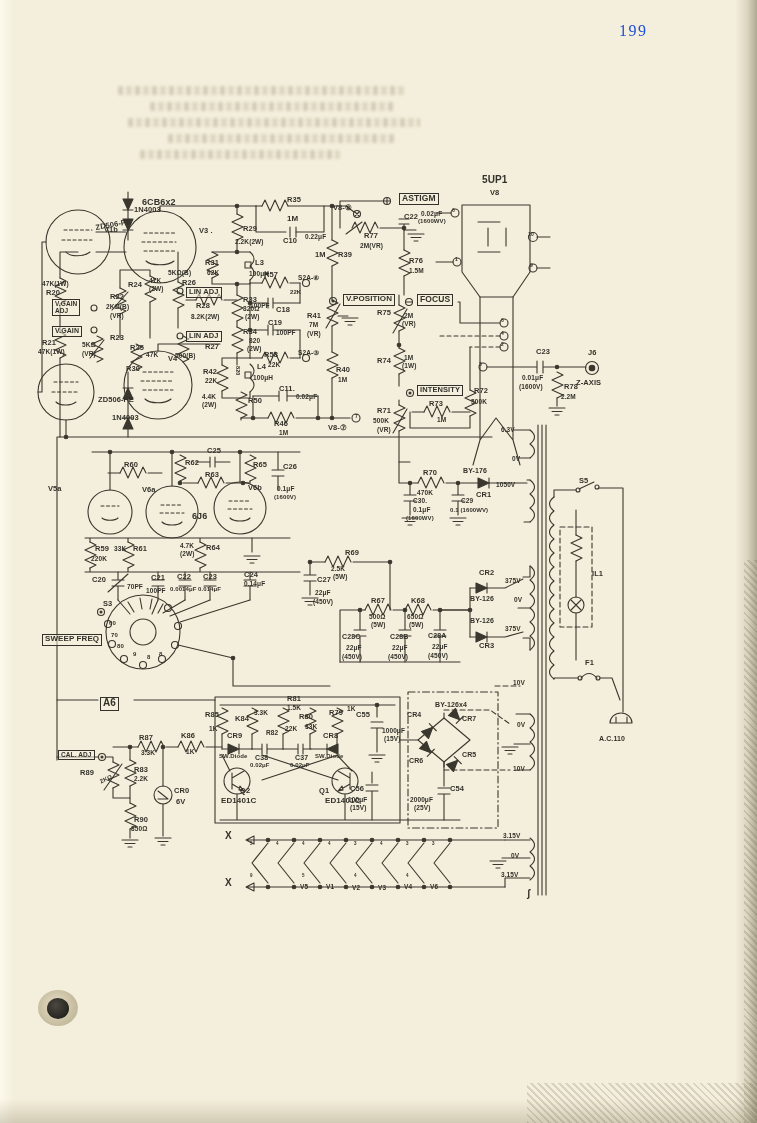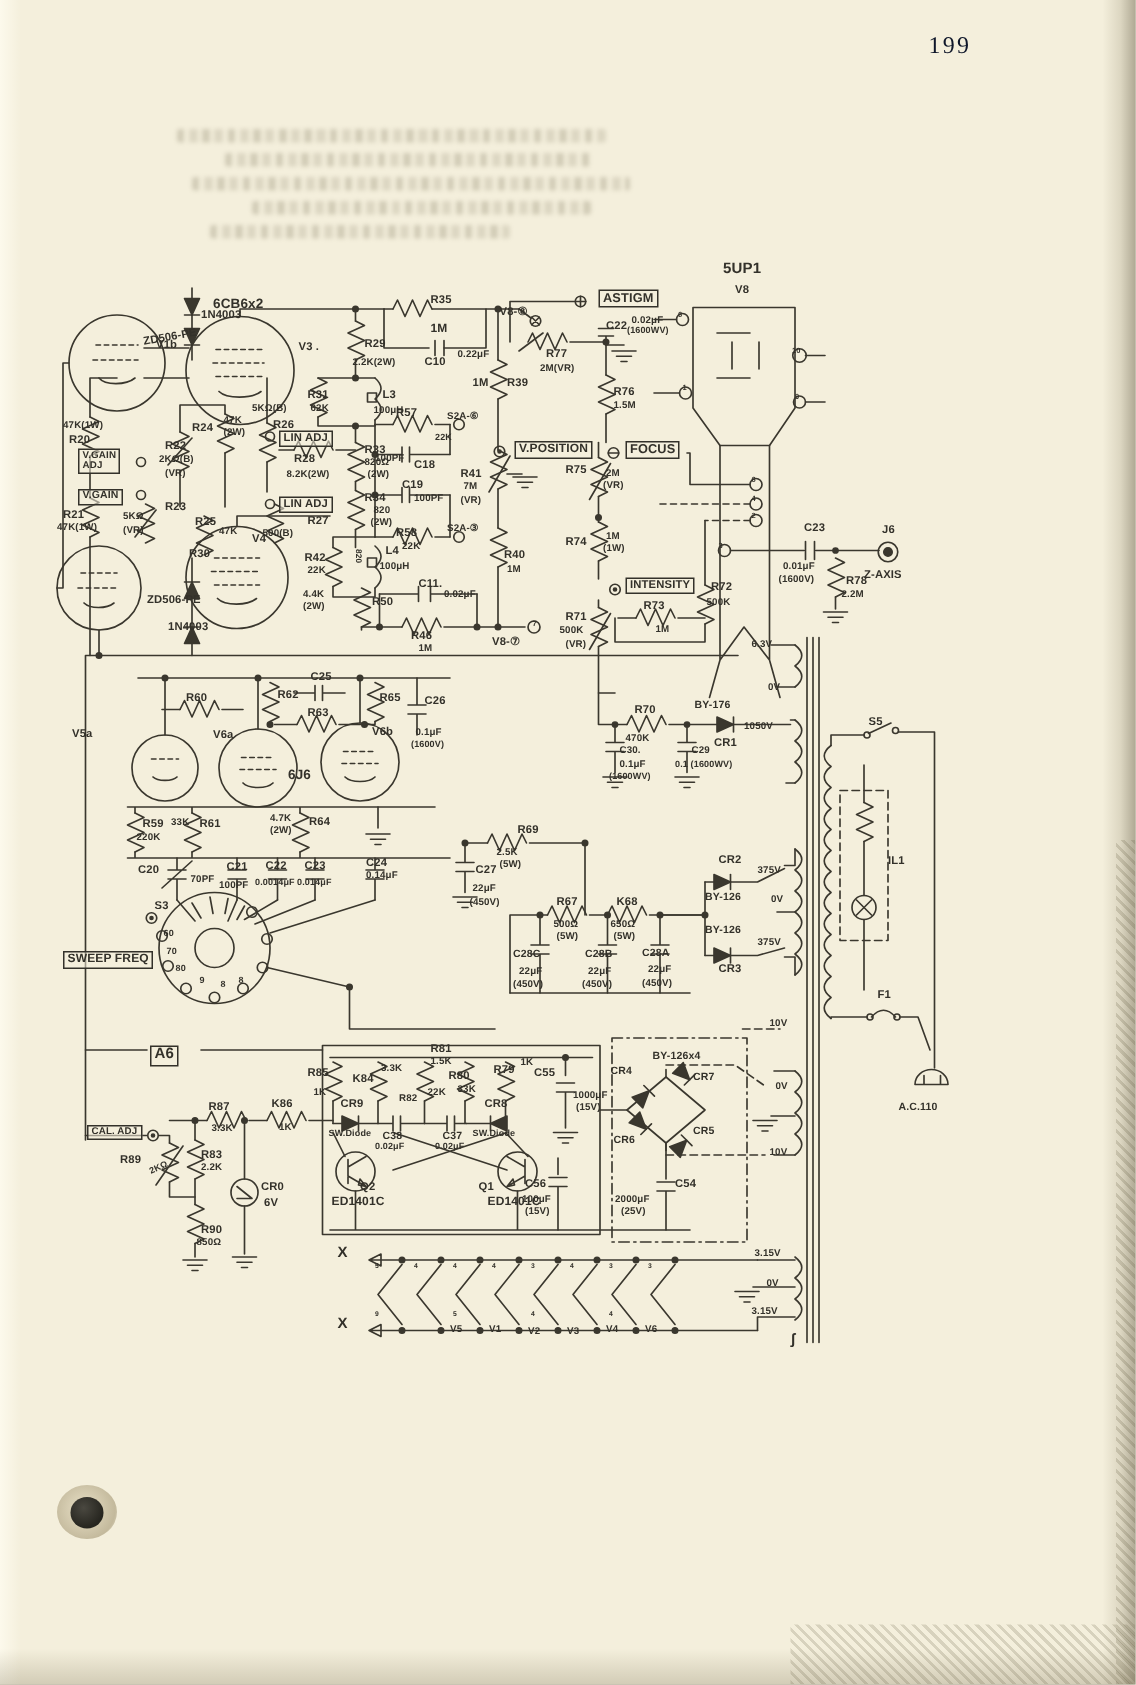--- a/index.html
+++ b/index.html
@@ -1,17 +1,17 @@
 <!DOCTYPE html>
 <html><head>
 <meta charset="utf-8">
 <style>
   body{margin:0;background:#8a857a;font-family:"Liberation Sans",sans-serif;}
   .page{position:relative;width:757px;height:1123px;background:#f4efdc;overflow:hidden;}
-  .pg{position:absolute;left:619px;top:22px;font:16px "Liberation Serif",serif;color:#0f172a;letter-spacing:1.5px;}
+  .pg{position:absolute;left:619px;top:22px;font:16px "Liberation Serif",serif;color:#1d4ed8;letter-spacing:1.5px;}
   .lbl{position:absolute;font-size:7.5px;line-height:1.08;color:#33312a;white-space:pre-line;
        letter-spacing:.1px;font-weight:bold;transform-origin:left top;}
   .lbl.box{border:1.2px solid #33312a;padding:0 2px 1px;background:rgba(244,239,220,.55);}
   svg{position:absolute;left:0;top:0;}
   .ghost{position:absolute;height:9px;filter:blur(1.4px);opacity:.5;border-radius:2px;
     background:repeating-linear-gradient(90deg,rgba(122,114,88,.55) 0 5px,transparent 5px 8px,
       rgba(122,114,88,.38) 8px 14px,transparent 14px 17px);}
   .edge-r{position:absolute;right:0;top:0;width:22px;height:100%;
     background:linear-gradient(90deg,rgba(0,0,0,0) 0%,rgba(110,100,70,.18) 55%,rgba(80,72,48,.42) 100%);}
   .edge-b{position:absolute;left:0;bottom:0;width:100%;height:24px;

